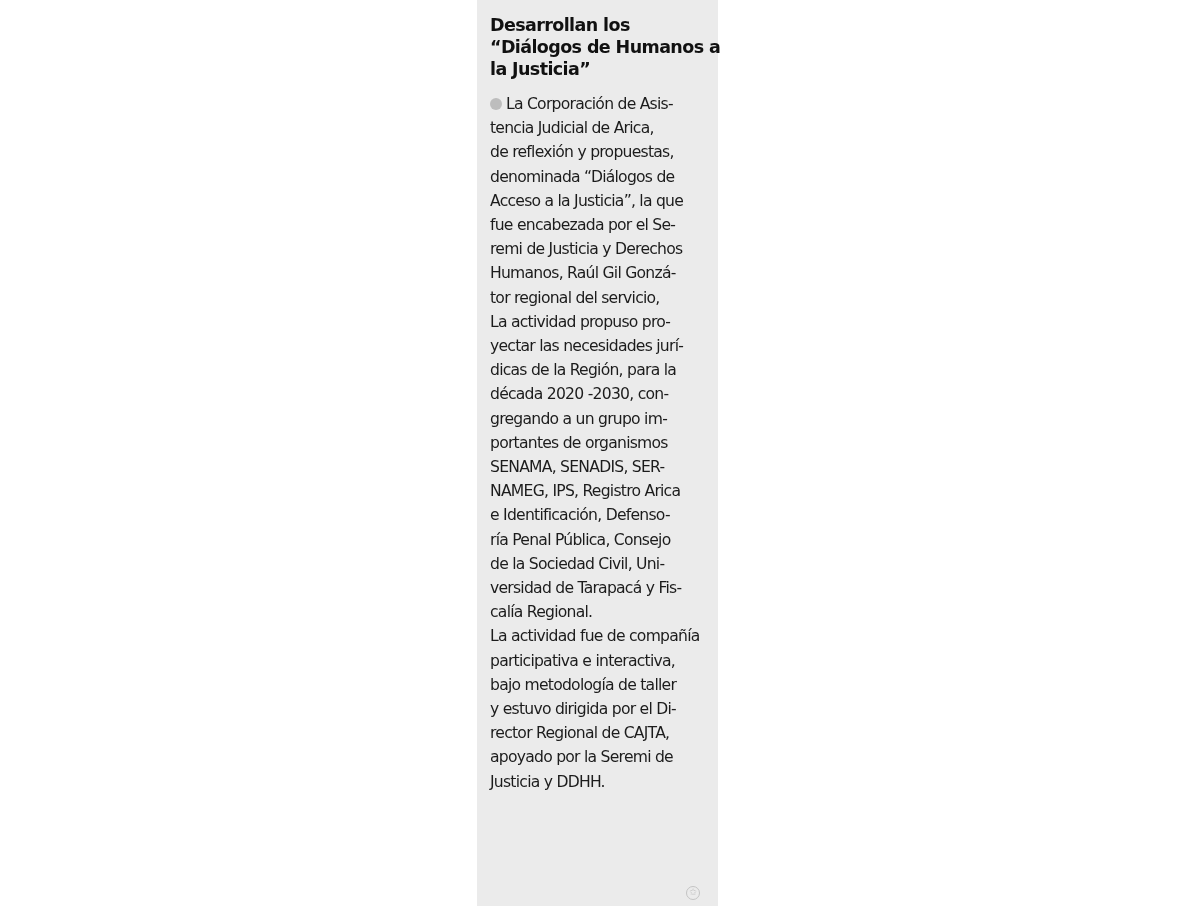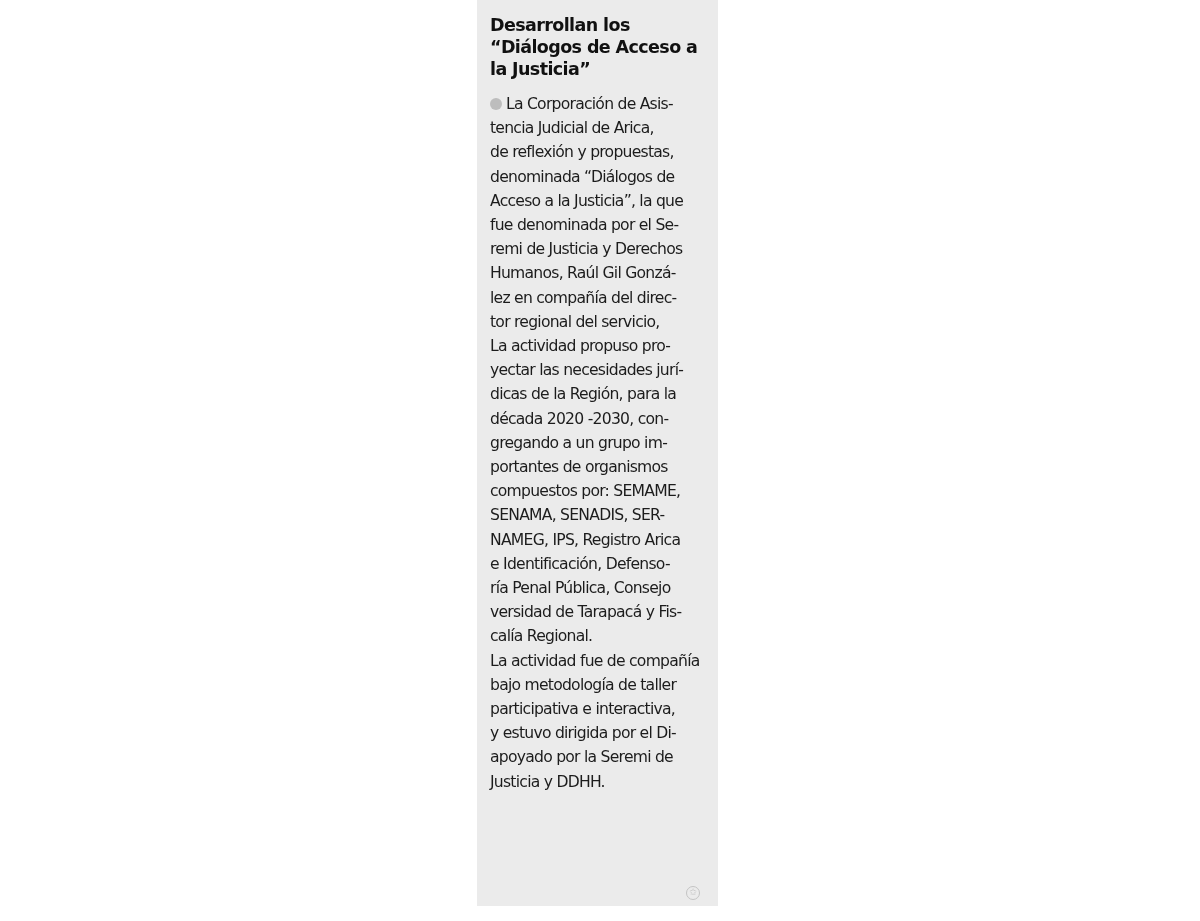--- a/index.html
+++ b/index.html
@@ -66,50 +66,50 @@
       line-height: 11px;
       text-align: center;
     }
   </style>
 </head>
 <body>
 
 <div class="clip">
   <div class="headline">
     <span>Desarrollan  los</span>
-    <span>“Diálogos de Acceso a</span>
+    <span>“Diálogos de Humanos a</span>
     <span>la Justicia”</span>
   </div>
 
   <div class="body">
     <span class="line"><span class="bullet"></span><span>La Corporación de Asis-</span></span>
     <span class="line">tencia Judicial de Arica,</span>
     <span class="line">de reflexión y propuestas,</span>
     <span class="line">denominada “Diálogos de</span>
     <span class="line">Acceso a la Justicia”, la que</span>
-    <span class="line">fue denominada por el Se-</span>
+    <span class="line">fue encabezada por el Se-</span>
     <span class="line">remi de Justicia y Derechos</span>
     <span class="line">Humanos, Raúl Gil Gonzá-</span>
-    <span class="line">lez en compañía del direc-</span>
     <span class="line">tor regional del servicio,</span>
     <span class="line">La actividad propuso pro-</span>
     <span class="line">yectar las necesidades jurí-</span>
     <span class="line">dicas de la Región, para la</span>
     <span class="line">década 2020 -2030, con-</span>
     <span class="line">gregando a un grupo im-</span>
     <span class="line">portantes de organismos</span>
-    <span class="line">compuestos por: SEMAME,</span>
     <span class="line">SENAMA, SENADIS, SER-</span>
     <span class="line">NAMEG, IPS, Registro Arica</span>
     <span class="line">e Identificación, Defenso-</span>
     <span class="line">ría Penal Pública, Consejo</span>
+    <span class="line">de la Sociedad Civil, Uni-</span>
     <span class="line">versidad de Tarapacá y Fis-</span>
     <span class="line">calía Regional.</span>
     <span class="line">La actividad fue de compañía</span>
+    <span class="line">participativa e interactiva,</span>
     <span class="line">bajo metodología de taller</span>
-    <span class="line">participativa e interactiva,</span>
     <span class="line">y estuvo dirigida por el Di-</span>
+    <span class="line">rector Regional de CAJTA,</span>
     <span class="line">apoyado por la Seremi de</span>
     <span class="line">Justicia y DDHH.</span>
   </div>
 
   <span class="end-mark">✩</span>
 </div>
 
 </body></html>

